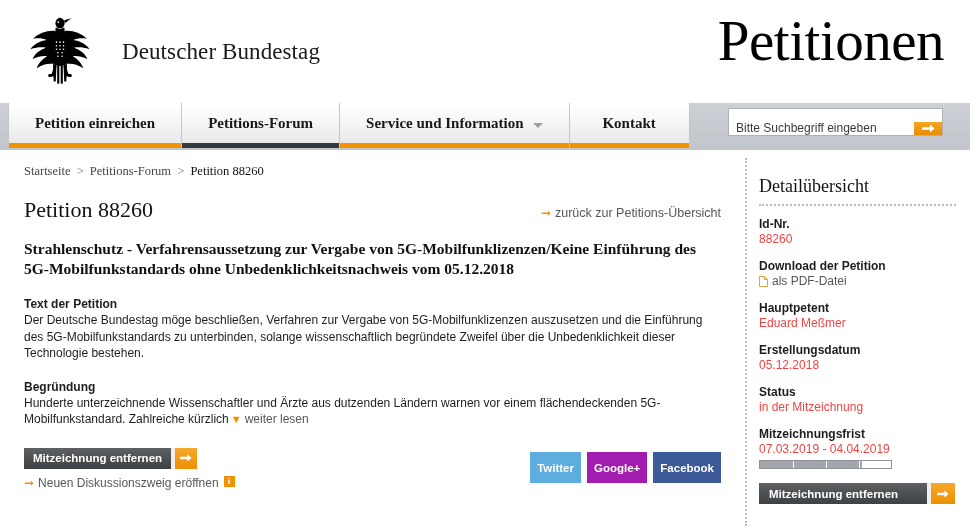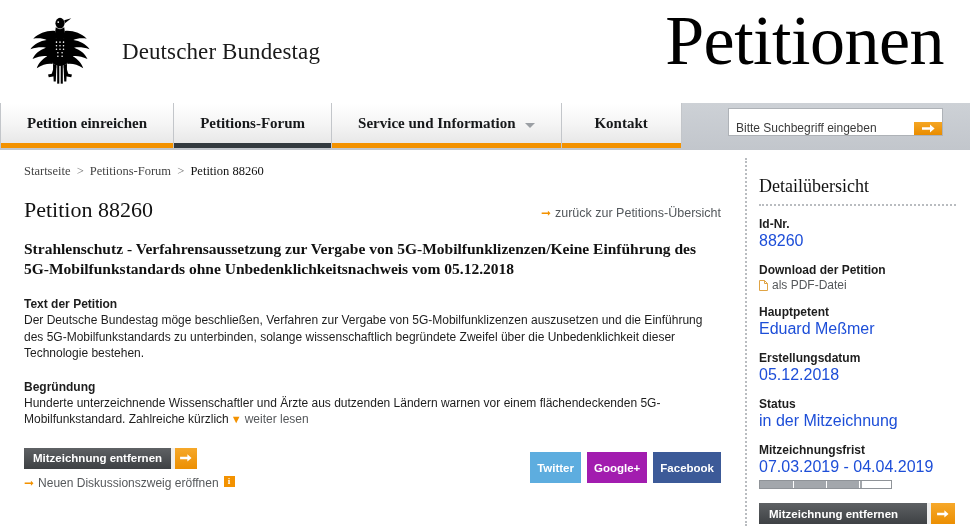--- a/index.html
+++ b/index.html
@@ -36,37 +36,37 @@
     font-size: 23px;
     color: #1a1a1a;
     letter-spacing: 0.1px;
     white-space: nowrap;
   }
   .portal-title {
     position: absolute;
     right: 26px;
     top: 8px;
     font-family: "Liberation Serif", serif;
-    font-size: 70px;
+    font-size: 57px;
     line-height: 66px;
     color: #000000;
     letter-spacing: -0.5px;
     white-space: nowrap;
   }
 
   
   .navwrap {
     position: relative;
     height: 47px;
     background: #c9cdd2;
     background-image: linear-gradient(180deg,#cdd1d6 0%,#c2c6cc 100%);
   }
   .navbar {
     position: absolute;
-    left: 0; top: 0;
+    left: 8px; top: 0;
     height: 40px;
     display: flex;
     align-items: stretch;
   }
   .navitem {
     position: relative;
     display: flex;
     align-items: center;
     justify-content: center;
     padding: 0 26px;
@@ -303,22 +303,22 @@
     height: 0;
   }
   .side-block { margin-bottom: 13px; }
   .side-label {
     font-size: 12px;
     font-weight: bold;
     color: #1d1d1d;
     margin-bottom: 1px;
   }
   .side-value {
-    font-size: 16px;
-    color: #1d4ed8;
+    font-size: 12px;
+    color: #ef4444;
   }
   .pdf-link {
     font-size: 12px;
     color: #55585b;
     cursor: pointer;
     display: flex;
     align-items: center;
     gap: 4px;
   }
   .progress {

